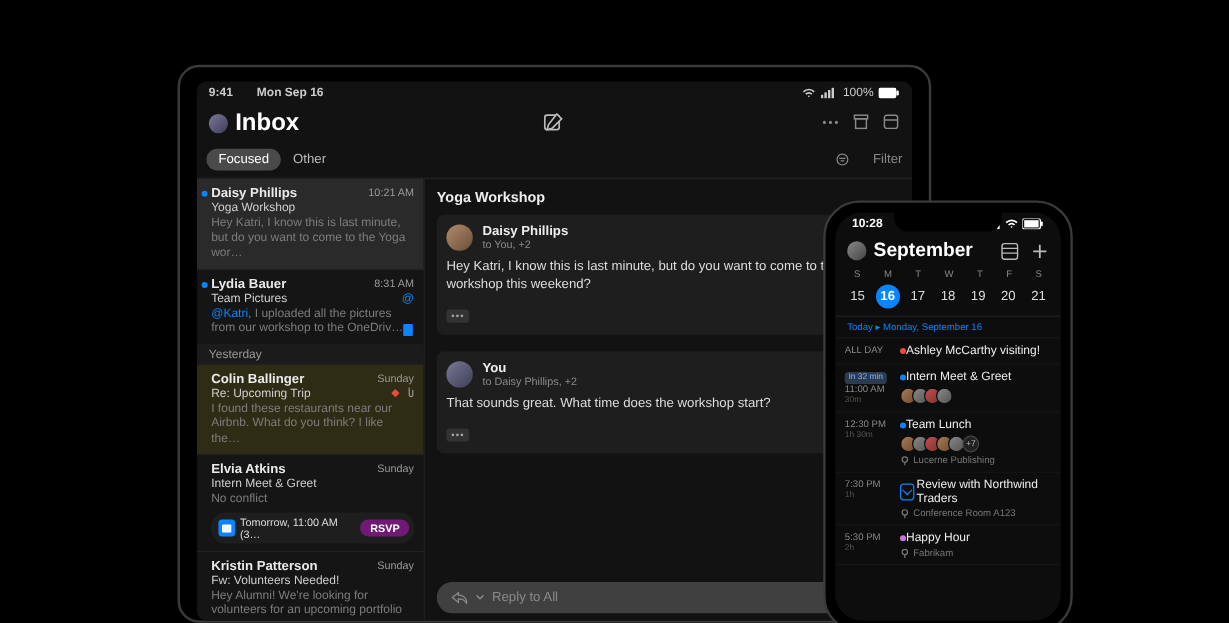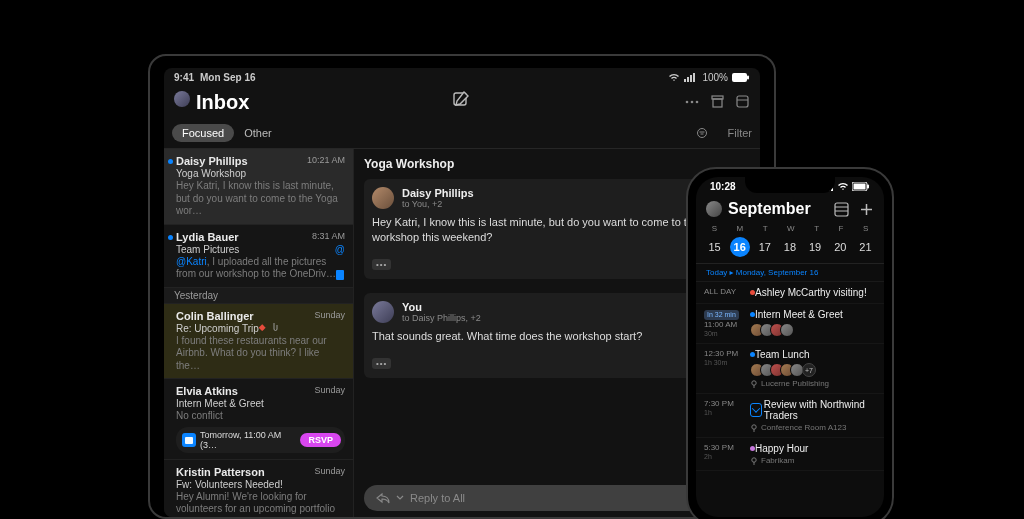--- a/index.html
+++ b/index.html
@@ -3,23 +3,23 @@
 <meta charset="utf-8">
 <style>
   html,body{margin:0;padding:0;background:#000;width:1024px;height:519px;overflow:hidden;font-family:-apple-system,Segoe UI,Helvetica,Arial,sans-serif;color:#e6e6e6;}
   *{box-sizing:border-box;}
   svg{display:block}
 
   
   .tablet{position:absolute;left:148px;top:54px;width:628px;height:465px;border:2px solid #3a3a3a;border-radius:18px;background:#000;padding:12px 14px 0 14px;overflow:hidden}
   .tablet-inner{width:100%;height:100%;background:#121212;border-radius:8px;overflow:hidden;position:relative}
   .status-bar{display:flex;justify-content:space-between;align-items:center;font-size:10px;color:#ccc;padding:4px 10px}
-  .status-left{display:flex;gap:6px;font-weight:600}
+  .status-left{display:flex;gap:20px;font-weight:600}
   .status-right{display:flex;gap:4px;align-items:center}
-  .header{display:flex;align-items:flex-start;padding:4px 10px 6px 10px}
+  .header{display:flex;align-items:center;padding:4px 10px 6px 10px}
   .avatar-sm{width:16px;height:16px;border-radius:50%;background:linear-gradient(135deg,#7a7a9a,#3d3d55);margin-right:6px}
   .inbox-title{font-size:20px;font-weight:700;color:#fff;flex:0 0 auto}
   .compose-icon{margin-left:auto;margin-right:280px;color:#bbb}
   .header-actions{position:absolute;right:10px;top:26px;display:flex;gap:10px;color:#8a8a8a}
   .filter-row{display:flex;align-items:center;padding:4px 8px 6px 8px;border-bottom:1px solid #262626}
   .pill{display:inline-flex;font-size:11px;padding:3px 10px;border-radius:11px;color:#bbb}
   .pill.active{background:#4a4a4a;color:#fff}
   .filter{margin-left:auto;display:flex;align-items:center;gap:20px;font-size:11px;color:#888}
   .body{display:flex;height:calc(100% - 76px)}
   .list{width:190px;background:#151515;overflow:hidden;font-size:11px;border-right:1px solid #222}
@@ -30,21 +30,21 @@
   .item .time{position:absolute;right:8px;top:6px;color:#9a9a9a;font-size:9px}
   .item .subj{color:#cfcfcf;font-size:10px;margin-top:1px}
   .item .prev{color:#7d7d7d;font-size:10px;line-height:1.25;margin-top:1px}
   .item .mention{color:#0a84ff}
   .sect{background:#1b1b1b;color:#9a9a9a;font-size:10px;padding:2px 10px;border-bottom:1px solid #222}
   .item.flag{background:#2e2c15}
   .flag-icons{display:flex;gap:4px;justify-content:flex-end;margin-top:-2px}
   .rsvp-row{display:flex;align-items:center;background:#1e1e1e;border-radius:12px;padding:3px 4px 3px 6px;margin-top:4px;gap:4px}
   .rsvp-row .ci{width:14px;height:14px;border-radius:3px;background:#0a84ff;display:flex;align-items:center;justify-content:center}
   .rsvp-row .ti{font-size:9px;color:#ddd;flex:1}
-  .rsvp-btn{background:#d946ef;color:#fff;border-radius:10px;font-size:9px;font-weight:700;padding:2px 8px}
+  .rsvp-btn{background:#701a75;color:#fff;border-radius:10px;font-size:9px;font-weight:700;padding:2px 8px}
 
   .thread{flex:1;padding:8px 10px;overflow:hidden}
   .thread-title{font-size:12px;color:#eee;font-weight:600;margin-bottom:8px}
   .msg{background:#1e1e1e;border-radius:6px;padding:8px;margin-bottom:14px;position:relative}
   .msg-head{display:flex;align-items:center;gap:8px;margin-bottom:6px}
   .msg-av{width:22px;height:22px;border-radius:50%;background:linear-gradient(135deg,#b38a6a,#6a4f3b)}
   .msg-from{font-size:11px;font-weight:600;color:#eee}
   .msg-to{font-size:9px;color:#8a8a8a}
   .msg-time{position:absolute;right:10px;top:8px;font-size:9px;color:#8a8a8a}
   .msg-body{font-size:11px;color:#ddd;line-height:1.35}
@@ -187,21 +187,21 @@
           <div style="position:absolute;right:8px;bottom:6px">
               <svg width="10" height="12" viewBox="0 0 10 12">
                 <rect x="1" y="1" width="8" height="10" rx="1" fill="#0a84ff"></rect>
               </svg>
             </div>
         </div>
         <div class="sect">Yesterday</div>
         <div class="item flag">
           <div class="from">Colin Ballinger</div>
           <div class="time">Sunday</div>
-          <div class="subj" style="display:flex;align-items:center">
+          <div class="subj" style="display:flex;justify-content:space-between;align-items:center">
             <span>Re: Upcoming Trip</span>
             <span class="flag-icons">
               <span style="color:#e74c3c;font-size:9px">◆</span>
               <span>
                   <svg width="8" height="10" viewBox="0 0 8 10">
                     <path d="M4 1 V7 A1.5 1.5 0 0 0 7 7 V3" fill="none" stroke="#999" stroke-width="1"></path>
                   </svg>
                 </span>
             </span>
           </div>

